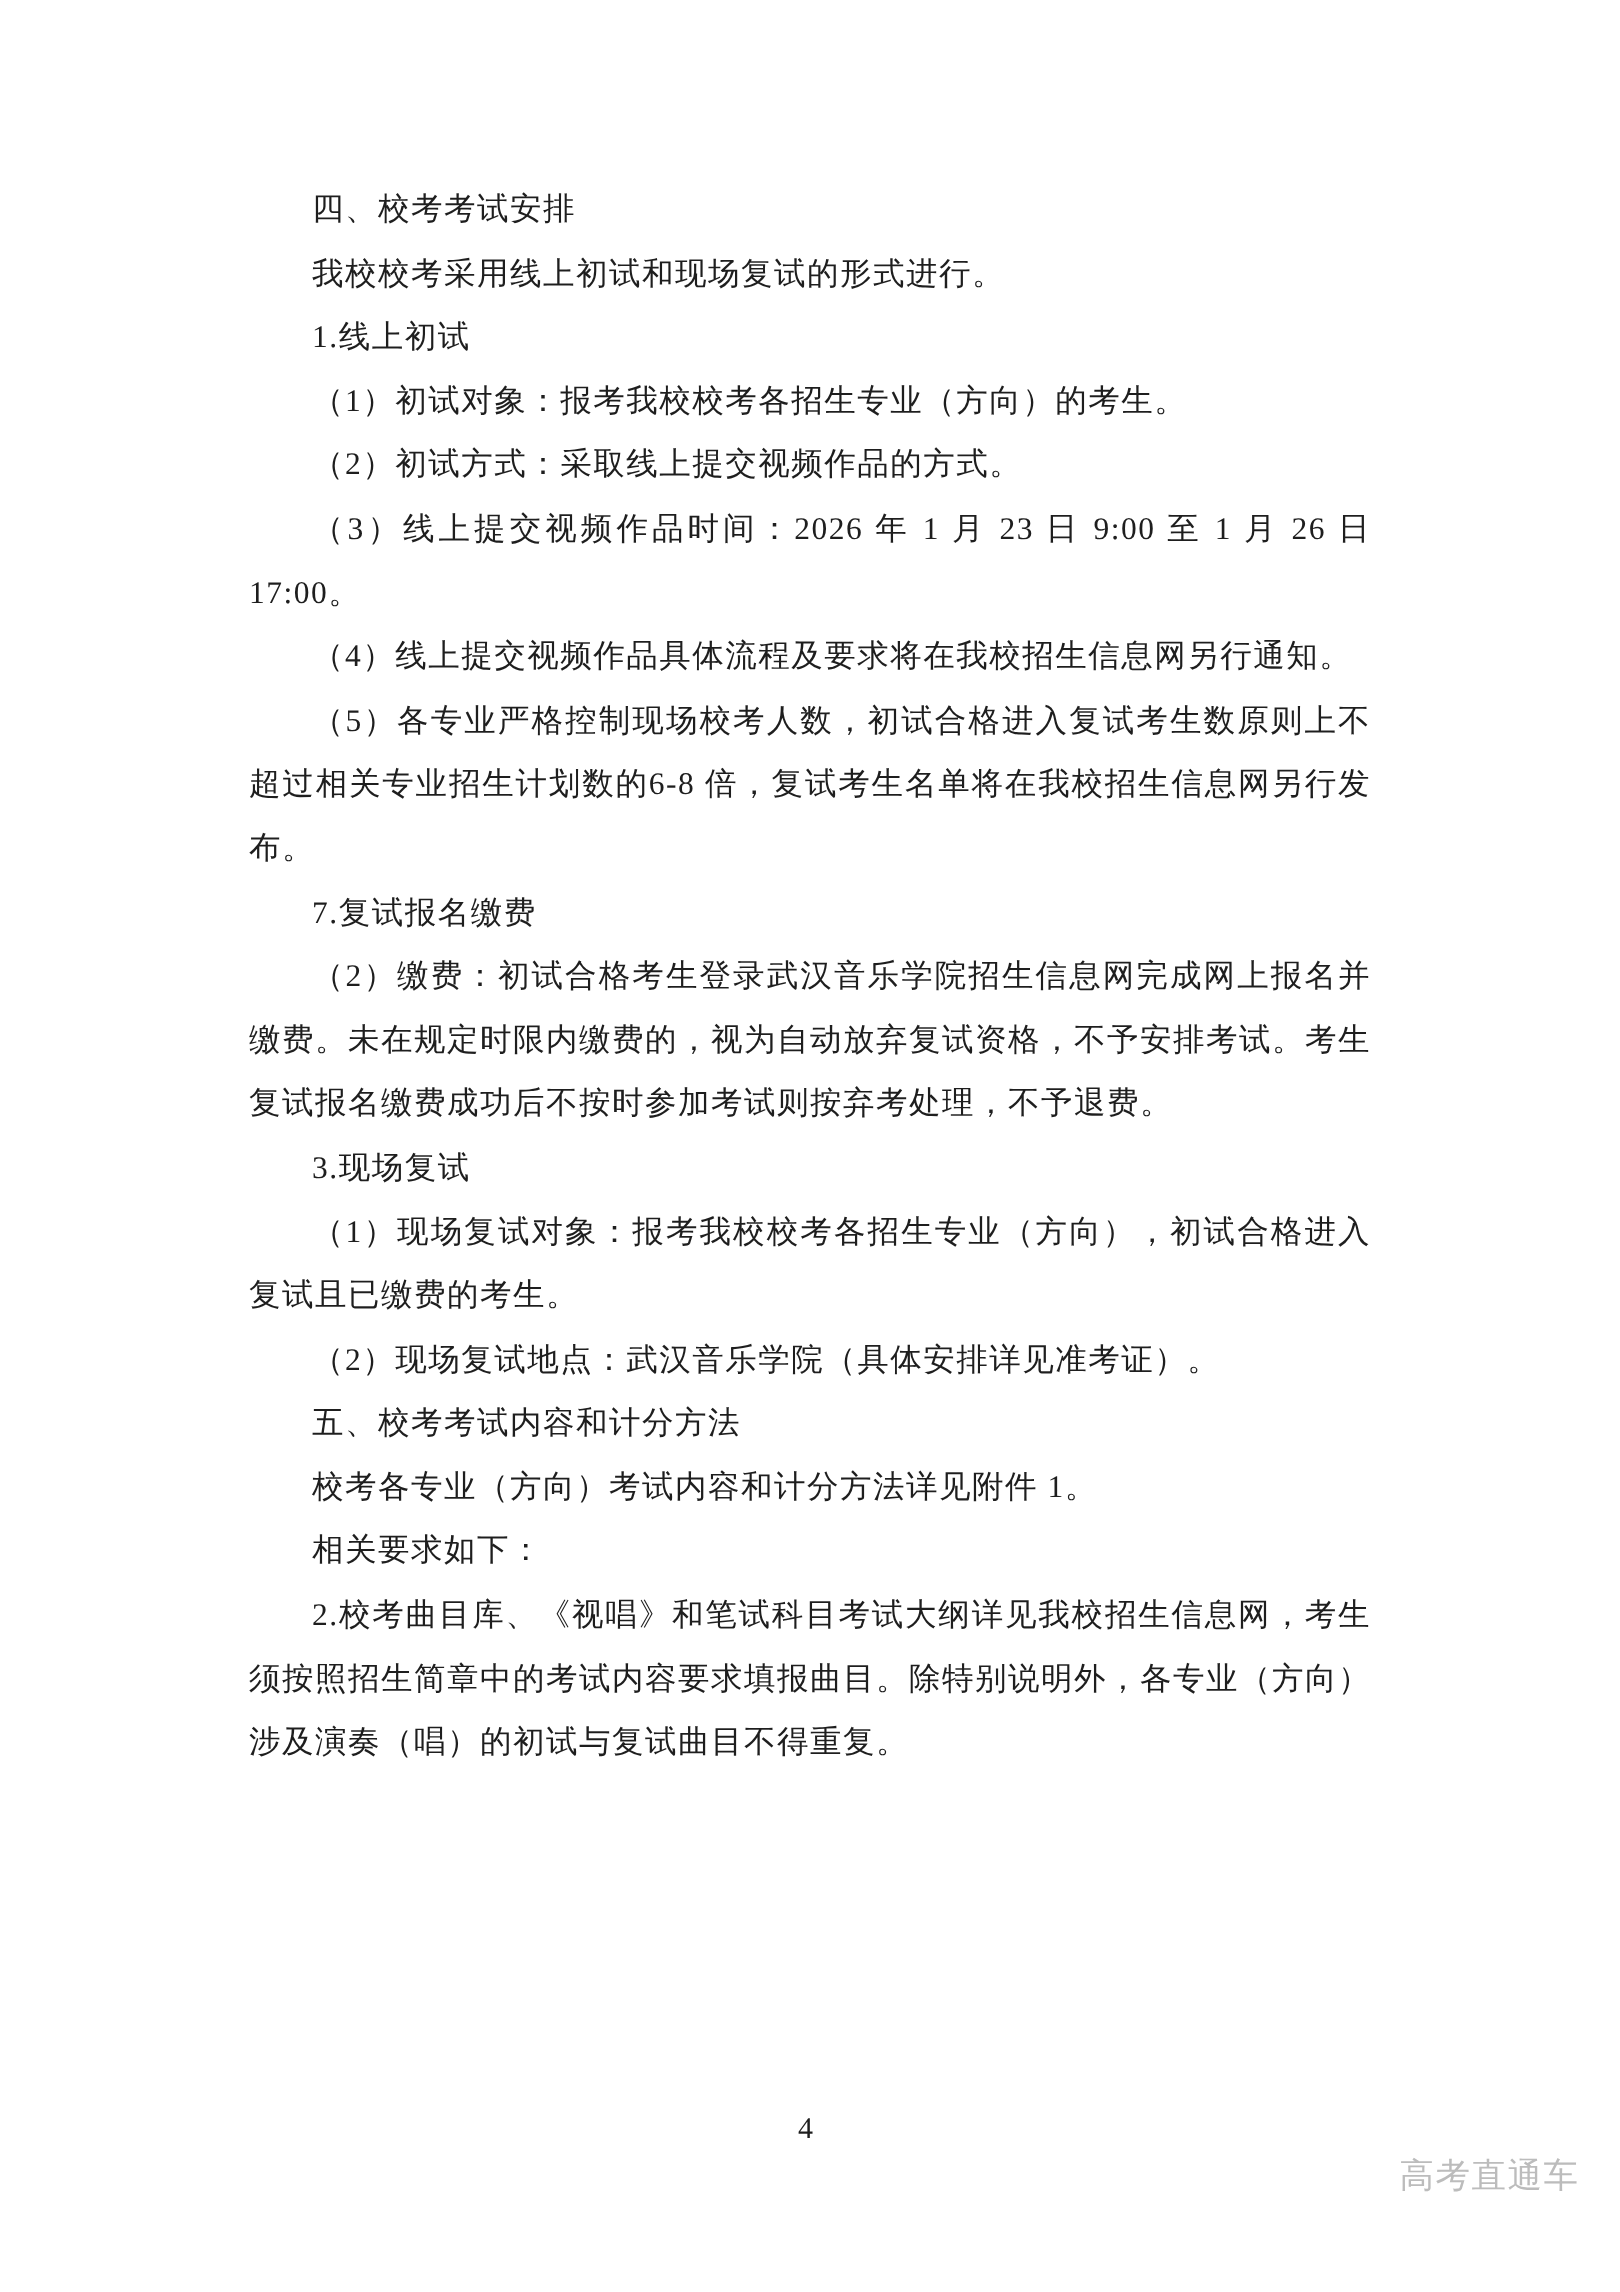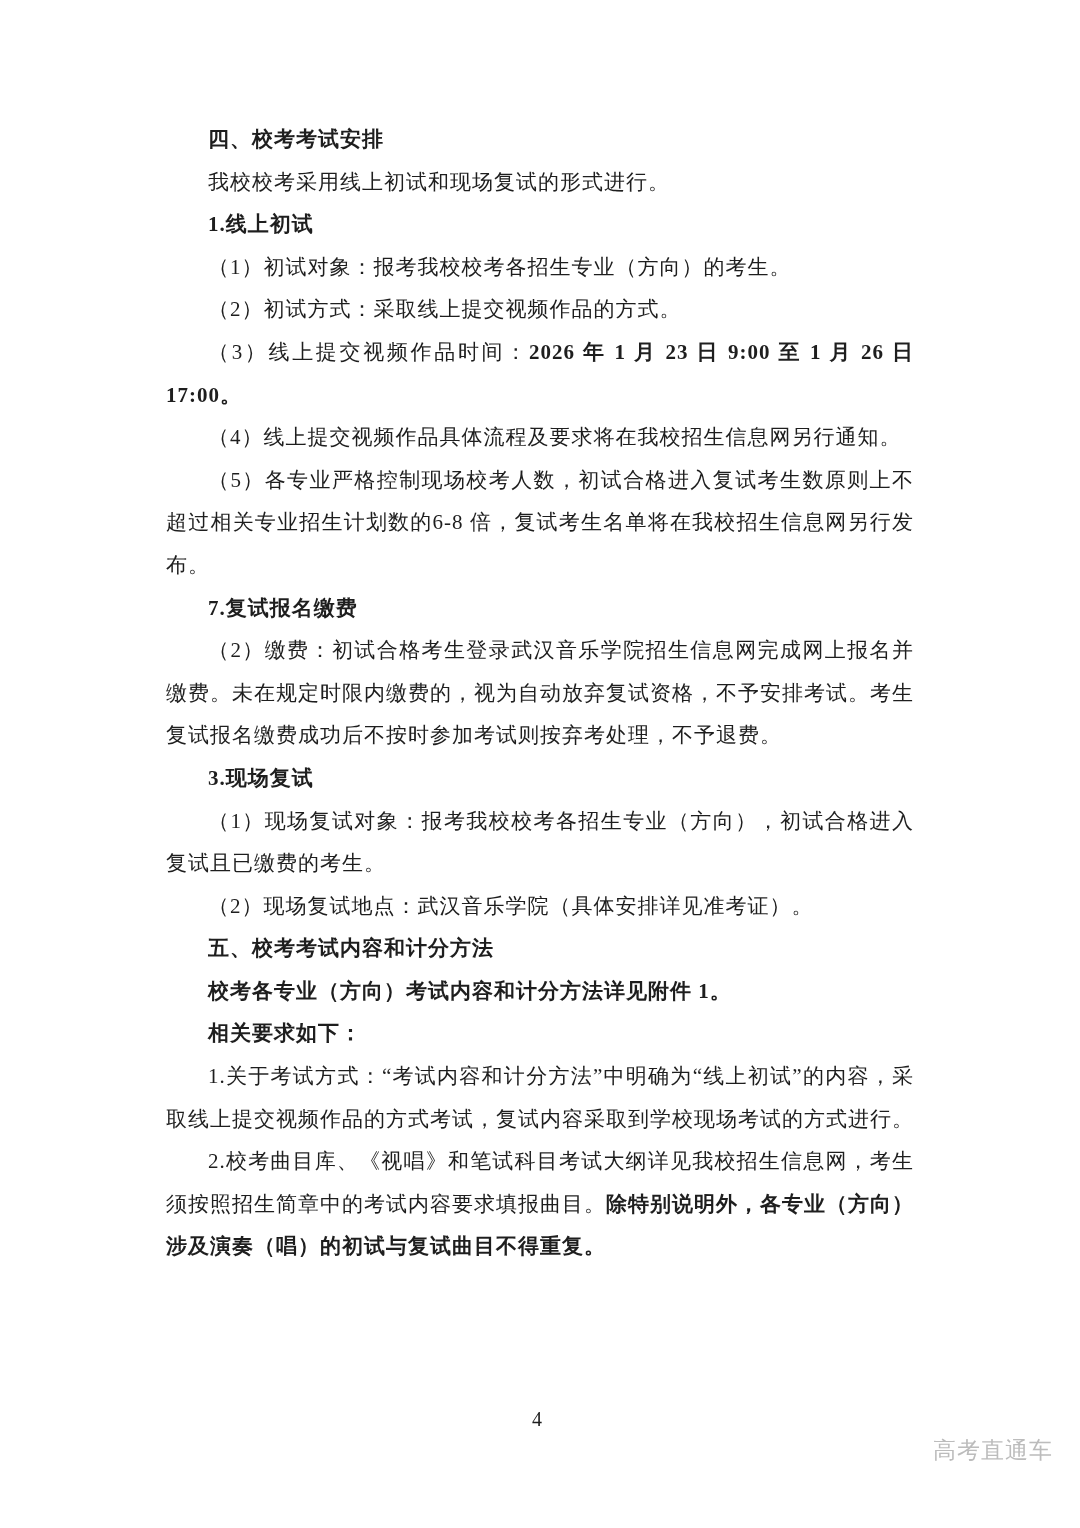--- a/index.html
+++ b/index.html
@@ -35,21 +35,21 @@
     letter-spacing: 1px;
     text-align: justify;
     text-indent: 2em;
     color: var(--text-color);
   }
   .para.heading {
     font-weight: bold;
     text-align: left;
   }
   .para .b {
-    font-weight: bold;
+    font-weight: normal;
   }
   .page-number {
     position: absolute;
     left: 0;
     top: 1404px;
     width: 1074px; 
     text-align: center;
     font-size: 20px;
     line-height: 30px;
     color: var(--text-color);
@@ -80,18 +80,17 @@
       <p class="para"><span>（4）线上提交视频作品具体流程及要求将在我校招生信息网另行通知。</span></p>
       <p class="para"><span>（5）各专业严格控制现场校考人数，初试合格进入复试考生数原则上不超过相关专业招生计划数的6-8 倍，复试考生名单将在我校招生信息网另行发布。</span></p>
       <p class="para heading"><span class="b">7.复试报名缴费</span></p>
       <p class="para"><span>（2）缴费：初试合格考生登录武汉音乐学院招生信息网完成网上报名并缴费。未在规定时限内缴费的，视为自动放弃复试资格，不予安排考试。考生复试报名缴费成功后不按时参加考试则按弃考处理，不予退费。</span></p>
       <p class="para heading"><span class="b">3.现场复试</span></p>
       <p class="para"><span>（1）现场复试对象：报考我校校考各招生专业（方向），初试合格进入复试且已缴费的考生。</span></p>
       <p class="para"><span>（2）现场复试地点：武汉音乐学院（具体安排详见准考证）。</span></p>
       <p class="para heading"><span class="b">五、校考考试内容和计分方法</span></p>
       <p class="para"><span class="b">校考各专业（方向）考试内容和计分方法详见附件 1。</span></p>
       <p class="para"><span class="b">相关要求如下：</span></p>
-      <p class="para"><span>1.关于考试方式：“考试内容和计分方法”中明确为“线上初试”的内容，采取线上提交视频作品的方式考试，复试内容采取到学校现场考试的方式进行。</span></p>
       <p class="para"><span>2.校考曲目库、《视唱》和笔试科目考试大纲详见我校招生信息网，考生须按照招生简章中的考试内容要求填报曲目。</span><span class="b">除特别说明外，各专业（方向）涉及演奏（唱）的初试与复试曲目不得重复。</span></p>
     </div>
   <div class="page-number">4</div>
   <div class="watermark">高考直通车</div>
 </div>
 
 </body></html>

